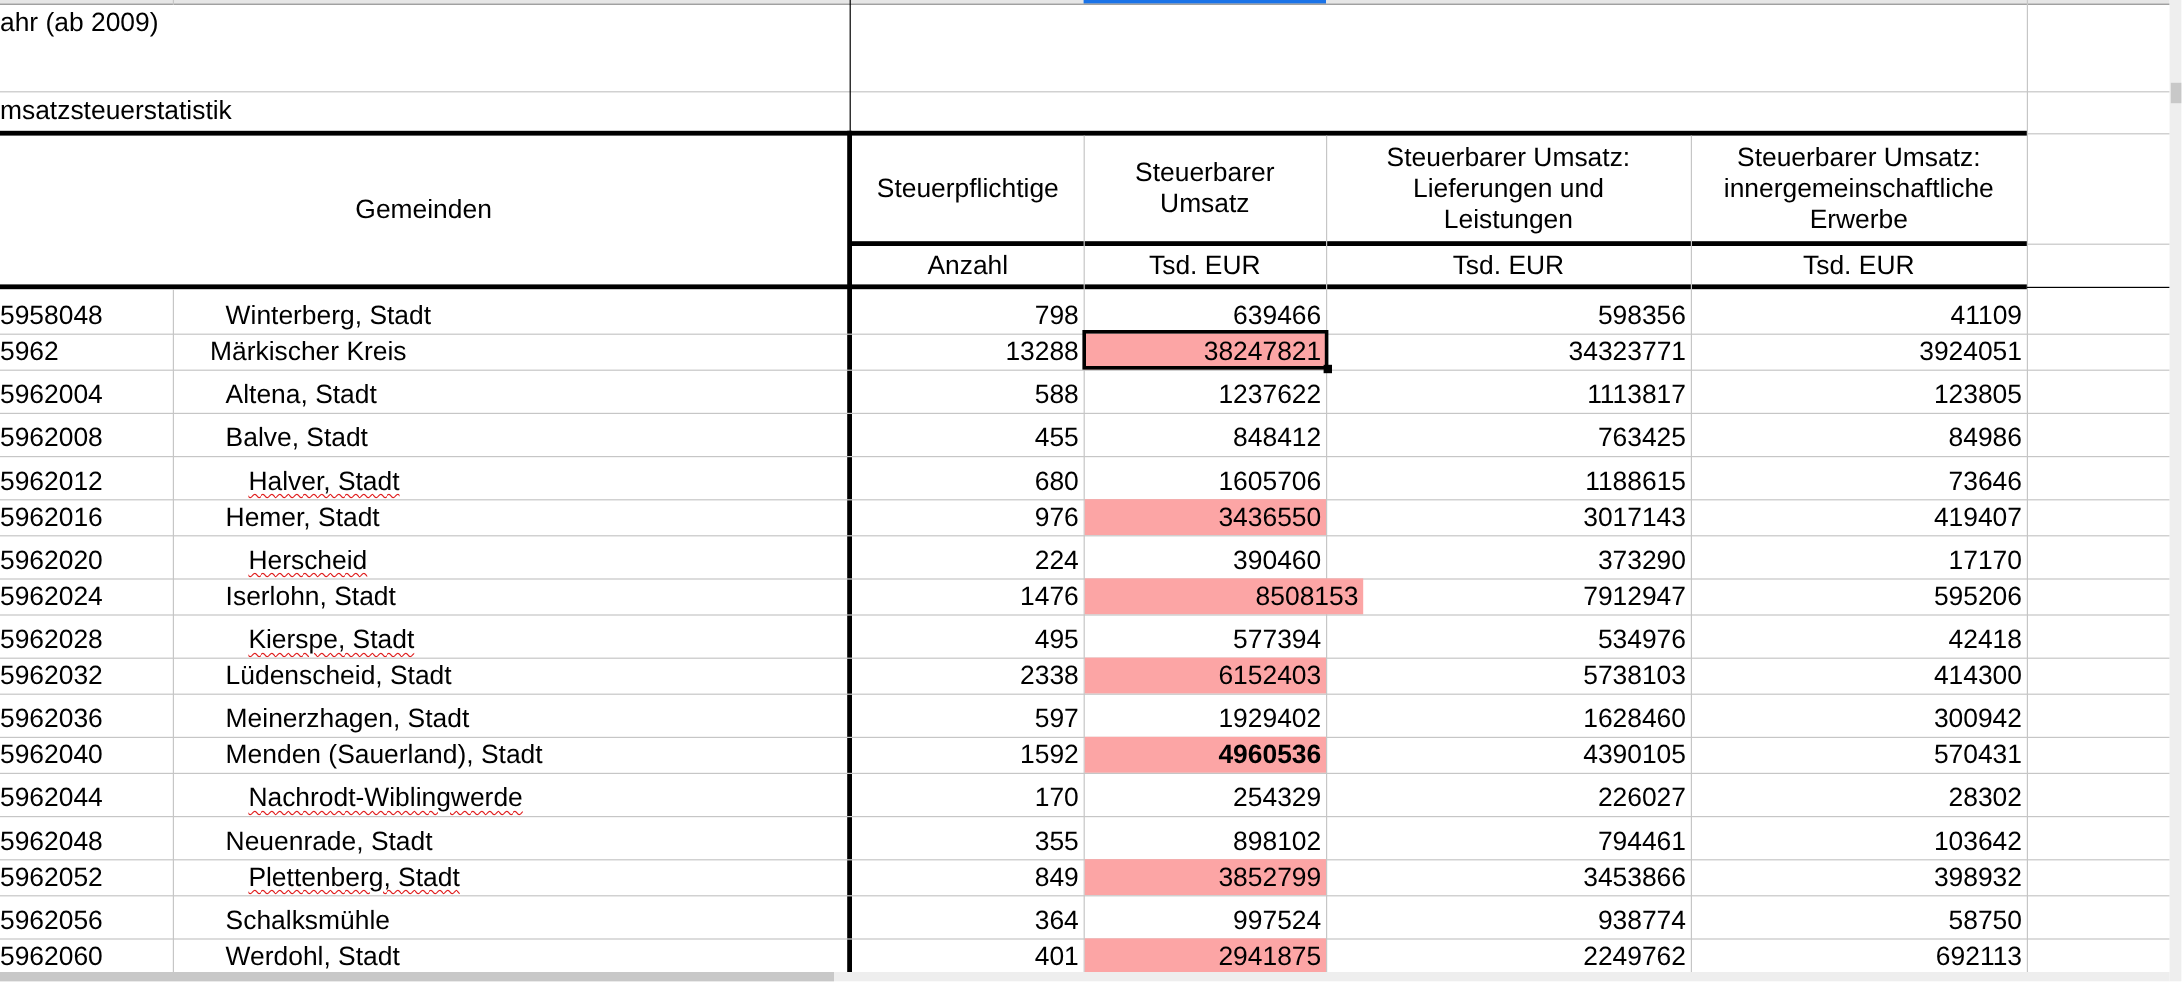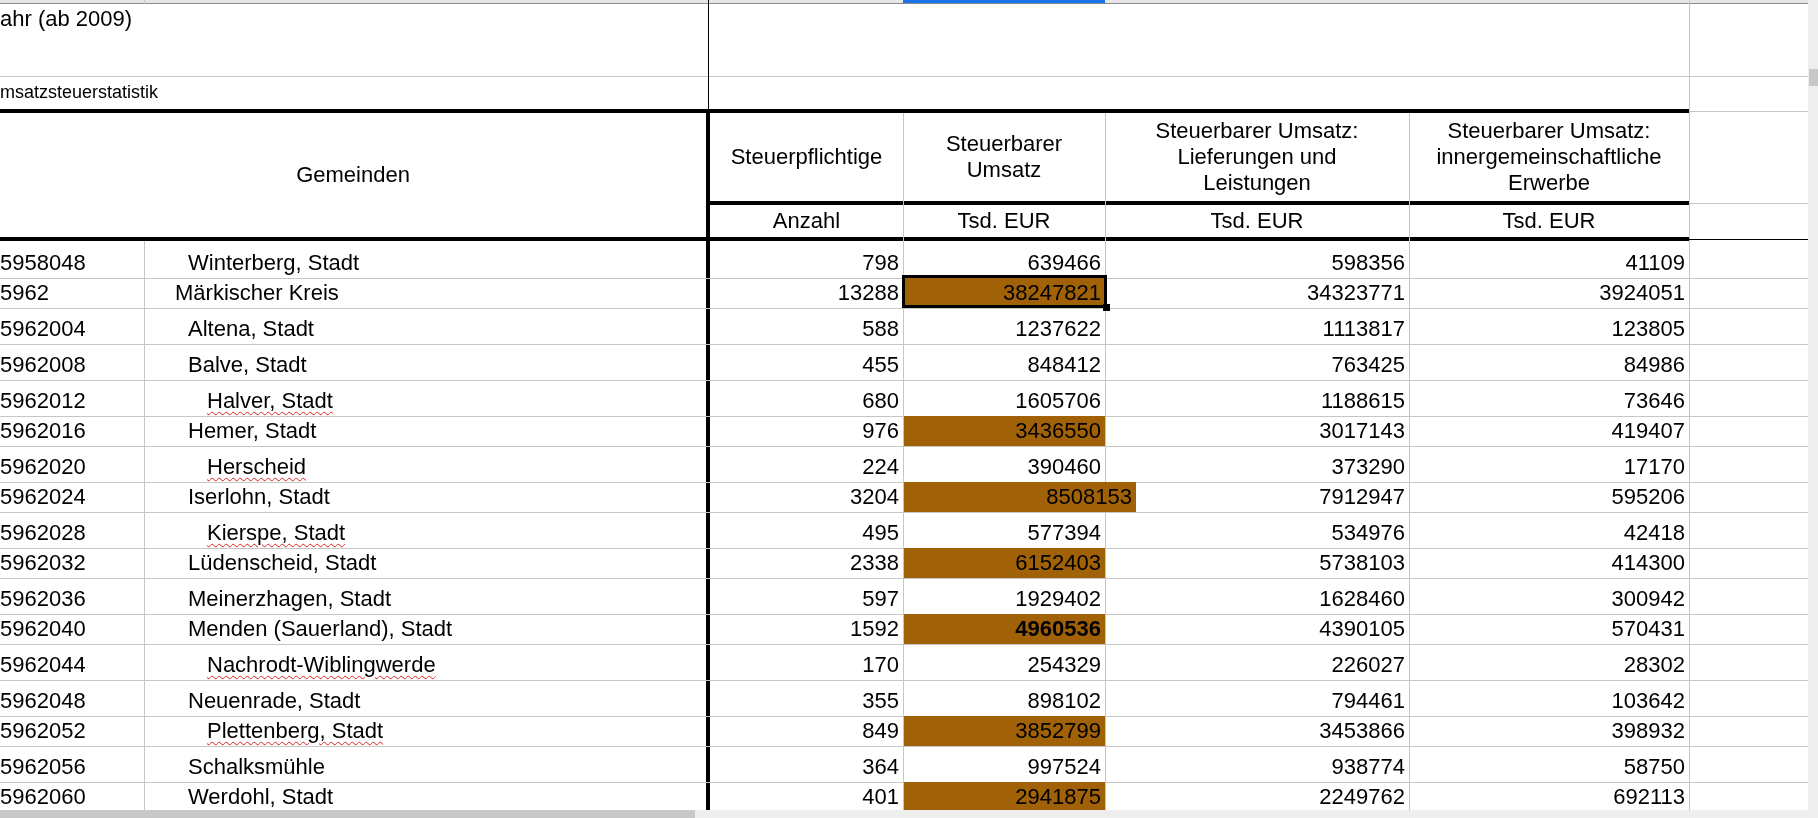--- a/index.html
+++ b/index.html
@@ -8,37 +8,37 @@
   .abs { position:absolute; box-sizing:border-box; }
   .hline { position:absolute; height:1px; background:#c6c6c6; }
   .vline { position:absolute; width:1px; background:#c6c6c6; }
   .thick-h { position:absolute; height:4px; background:#000; }
   .thick-v { position:absolute; width:4px; background:#000; }
   .cell { position:absolute; box-sizing:border-box; font-size:22px; line-height:24px; white-space:nowrap;
           display:flex; align-items:flex-end; padding-bottom:3px; }
   .num { justify-content:flex-end; padding-right:4px; }
   .hdr { position:absolute; box-sizing:border-box; font-size:22px; line-height:26px; text-align:center;
          display:flex; align-items:center; justify-content:center; }
-  .yellow { background:#a16207; }
+  .yellow { background:#fca5a5; }
   .bold { font-weight:bold; }
   .spell { text-decoration: underline wavy #e02020; text-decoration-thickness:1px; text-underline-offset:3px;margin-left:19px; }
   .sel { position:absolute; border:3px solid #000; box-sizing:border-box; pointer-events:none; }
   .handle { position:absolute; width:7px; height:7px; background:#000; }
 </style>
 </head>
 <body>
 
 <div class="abs" style="left:0;top:0;width:1808px;height:3px;background:#e6e6e6;"></div>
 <div class="abs" style="left:903px;top:0;width:202px;height:3px;background:#1a73e8;"></div>
 <div class="abs" style="left:0;top:3px;width:1808px;height:1px;background:#8a8a8a;"></div>
 
 <div class="abs" style="left:0;top:6px;width:708px;height:66px;font-size:22px;line-height:26px;">
   <div>ahr (ab 2009)</div>
 </div>
-<div class="abs" style="left:0;top:78px;height:30px;font-size:18px;line-height:28px;">msatzsteuerstatistik</div>
+<div class="abs" style="left:0;top:78px;height:30px;font-size:22px;line-height:28px;">msatzsteuerstatistik</div>
 
 <div class="hline" style="left:0;top:76px;width:1808px;"></div>
 <div class="vline" style="left:708px;top:0;height:111px;background:#000;"></div>
 <div class="vline" style="left:144px;top:0;height:4px;"></div>
 <div class="vline" style="left:1689px;top:0;height:810px;"></div>
 <div class="hline" style="left:1689px;top:111px;width:119px;"></div>
 <div class="hline" style="left:1689px;top:203px;width:119px;"></div>
 <div class="hline" style="left:1689px;top:239px;width:119px;background:#000;"></div>
 
 <div class="thick-h" style="left:0;top:109px;width:1689px;"></div>
@@ -205,21 +205,21 @@
       <span>17170</span>
     </div>
     <div class="hline" style="left: 0px; top: 482px; width: 1808px;"></div>
     <div class="cell " style="left: 0px; top: 482px; width: 144px; height: 30px;">
       <span>5962024</span>
     </div>
     <div class="cell " style="left: 145px; top: 482px; width: 561px; height: 30px; padding-left: 43px;">
       <span>Iserlohn, Stadt</span>
     </div>
     <div class="cell num" style="left: 710px; top: 482px; width: 193px; height: 30px;">
-      <span>3204</span>
+      <span>1476</span>
     </div>
     <div class="cell num yellow" style="left: 904px; top: 482px; width: 232px; height: 30px;">
       <span>8508153</span>
     </div>
     <div class="cell num" style="left: 1106px; top: 482px; width: 303px; height: 30px;">
       <span>7912947</span>
     </div>
     <div class="cell num" style="left: 1410px; top: 482px; width: 279px; height: 30px;">
       <span>595206</span>
     </div>

